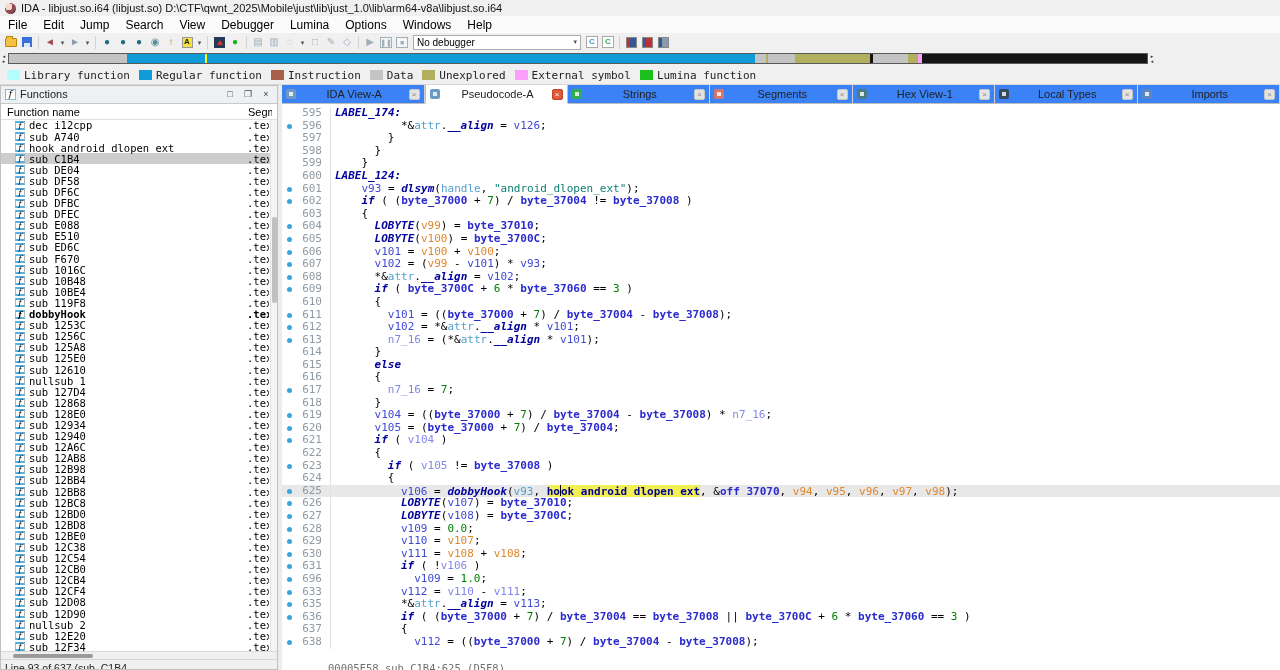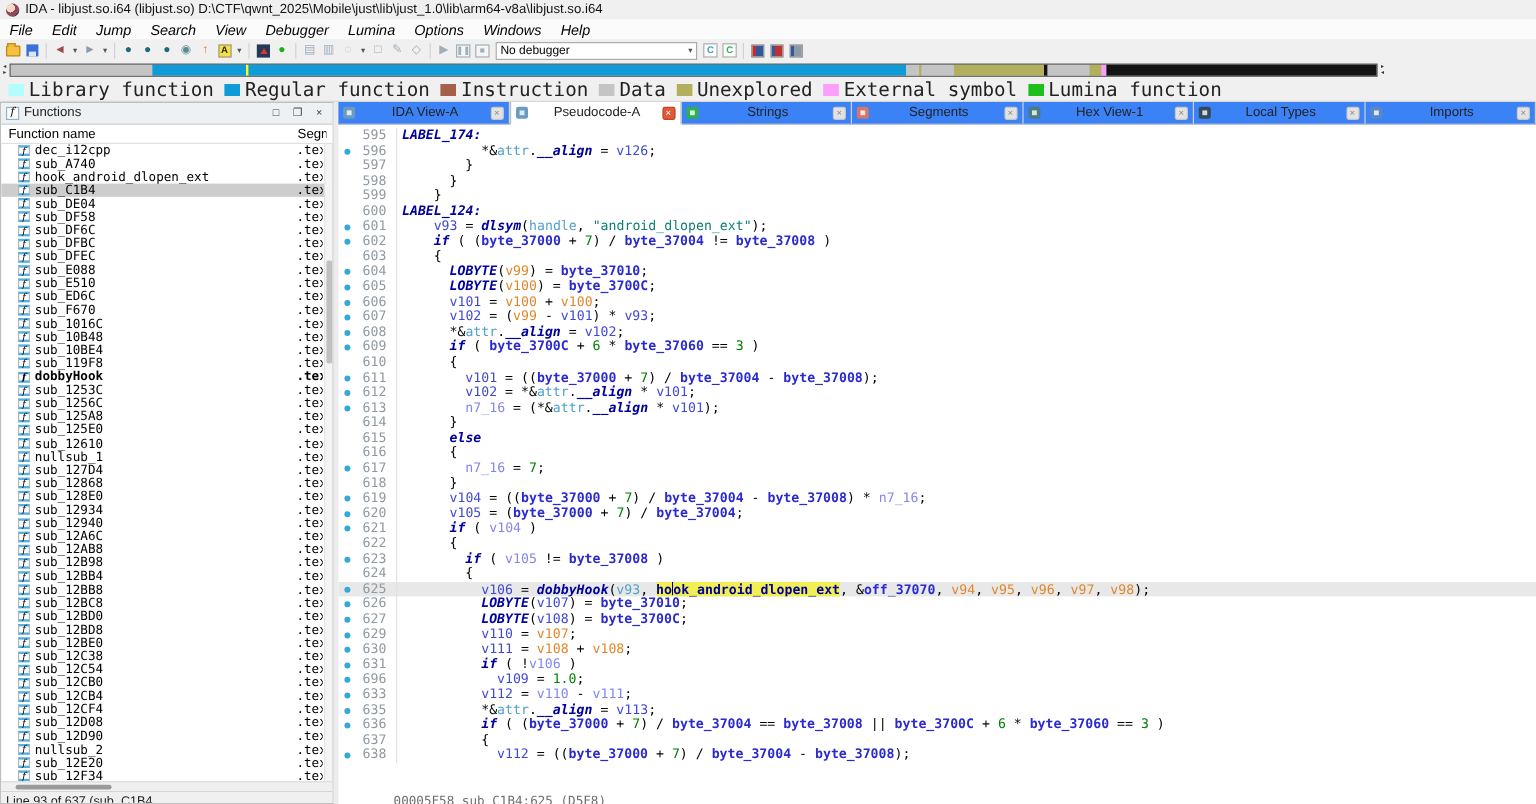--- a/index.html
+++ b/index.html
@@ -8,21 +8,21 @@
   .mono { font-family:"DejaVu Sans Mono", monospace; }
 
   
   .titlebar { height:16px; background:#f0f0f0; display:flex; align-items:center; gap:5px;
               padding-left:5px; font-size:11px; color:#111; }
   .ida-logo { width:11px; height:11px; border-radius:50%;
               background:radial-gradient(circle at 35% 35%, #f7d7c9 0 35%, #8d4a57 36% 70%, #3d2430 71%); }
 
   
   .menubar { height:17px; background:#fbfbfb; display:flex; align-items:center; font-size:12px; color:#000; }
-  .menu-item { padding:0 8px; height:100%; display:flex; align-items:center;font-style:italic; }
+  .menu-item { padding:0 8px; height:100%; display:flex; align-items:center; }
 
   
   .toolbar { height:18px; background:#f0f0f0; display:flex; align-items:center; padding-left:3px; }
   .tbtn { height:16px; min-width:16px; display:flex; align-items:center; justify-content:center;
           font-size:10px; line-height:1; cursor:default; }
   .tbtn.dd { min-width:9px; font-size:7px; color:#555; }
   .tsep { width:0; height:13px; border-left:1px solid #d2d2d2; margin:0 3px; }
   .i-folder { width:12px; height:9px; background:#f5c044; border:1px solid #b8860b; border-radius:1px; position:relative; }
   .i-folder::before { content:""; position:absolute; top:-3px; left:0; width:5px; height:2px;
                       background:#f5c044; border:1px solid #b8860b; border-bottom:none; }
@@ -44,22 +44,22 @@
 
   
   .bandrow { height:15px; background:#f0f0f0; display:flex; align-items:center; }
   .band-arrows { width:8px; display:flex; flex-direction:column; align-items:center; font-size:5px;
                  color:#333; line-height:5px; }
   .band { width:1140px; height:11px; border:1px solid #5a5a5a; display:flex; position:relative; background:#c4c4c4; }
   .band-seg { height:100%; }
   .band-marker { position:absolute; top:0; width:2px; height:100%; background:#fbfb1e; }
 
   
-  .legend { height:18px; background:#f0f0f0; display:flex; align-items:flex-end; gap:9px; padding-left:7px;
-            font-family:"DejaVu Sans Mono", monospace; font-size:16px; color:#222; }
+  .legend { height:18px; background:#f0f0f0; display:flex; align-items:center; gap:9px; padding-left:7px;
+            font-family:"DejaVu Sans Mono", monospace; font-size:11px; color:#222; }
   .legend-item { display:flex; align-items:center; gap:4px; }
   .legend-swatch { width:13px; height:10px; }
 
   
   .main { height:586px; display:flex; border-top:1px solid #d8d8d8; }
 
   
   .fpanel { width:278px; display:flex; flex-direction:column; background:#fff; border:1px solid #c0c0c0; }
   .fpanel-title { height:18px; background:#eef1f4; border-bottom:1px solid #c9c9c9; display:flex;
                   align-items:center; gap:4px; padding:0 4px; font-size:11px; color:#222; }
@@ -609,20 +609,21 @@
         <div class="crow"><span class="cgut"><span class="cdot"></span><span class="cnum">618</span></span><span class="csep"></span><span class="ctext" style="padding-left: 39.6px;"><span class="tok-t">}</span></span></div>
         <div class="crow"><span class="cgut"><span class="cdot"><i></i></span><span class="cnum">619</span></span><span class="csep"></span><span class="ctext" style="padding-left: 39.6px;"><span class="tok-v">v104</span><span class="tok-t"> = ((</span><span class="tok-g">byte_37000</span><span class="tok-t"> + </span><span class="tok-n">7</span><span class="tok-t">) / </span><span class="tok-g">byte_37004</span><span class="tok-t"> - </span><span class="tok-g">byte_37008</span><span class="tok-t">) * </span><span class="tok-p">n7_16</span><span class="tok-t">;</span></span></div>
         <div class="crow"><span class="cgut"><span class="cdot"><i></i></span><span class="cnum">620</span></span><span class="csep"></span><span class="ctext" style="padding-left: 39.6px;"><span class="tok-v">v105</span><span class="tok-t"> = (</span><span class="tok-g">byte_37000</span><span class="tok-t"> + </span><span class="tok-n">7</span><span class="tok-t">) / </span><span class="tok-g">byte_37004</span><span class="tok-t">;</span></span></div>
         <div class="crow"><span class="cgut"><span class="cdot"><i></i></span><span class="cnum">621</span></span><span class="csep"></span><span class="ctext" style="padding-left: 39.6px;"><span class="tok-k">if</span><span class="tok-t"> ( </span><span class="tok-p">v104</span><span class="tok-t"> )</span></span></div>
         <div class="crow"><span class="cgut"><span class="cdot"></span><span class="cnum">622</span></span><span class="csep"></span><span class="ctext" style="padding-left: 39.6px;"><span class="tok-t">{</span></span></div>
         <div class="crow"><span class="cgut"><span class="cdot"><i></i></span><span class="cnum">623</span></span><span class="csep"></span><span class="ctext" style="padding-left: 52.8px;"><span class="tok-k">if</span><span class="tok-t"> ( </span><span class="tok-p">v105</span><span class="tok-t"> != </span><span class="tok-g">byte_37008</span><span class="tok-t"> )</span></span></div>
         <div class="crow"><span class="cgut"><span class="cdot"></span><span class="cnum">624</span></span><span class="csep"></span><span class="ctext" style="padding-left: 52.8px;"><span class="tok-t">{</span></span></div>
         <div class="crow cur"><span class="cgut"><span class="cdot"><i></i></span><span class="cnum">625</span></span><span class="csep"></span><span class="ctext" style="padding-left: 66px;"><span class="tok-v">v106</span><span class="tok-t"> = </span><span class="tok-k">dobbyHook</span><span class="tok-t">(</span><span class="tok-c">v93</span><span class="tok-t">, </span><span class="tok-hl">ho</span><span class="caret"></span><span class="tok-hl">ok_android_dlopen_ext</span><span class="tok-t">, &amp;</span><span class="tok-g">off_37070</span><span class="tok-t">, </span><span class="tok-o">v94</span><span class="tok-t">, </span><span class="tok-o">v95</span><span class="tok-t">, </span><span class="tok-o">v96</span><span class="tok-t">, </span><span class="tok-o">v97</span><span class="tok-t">, </span><span class="tok-o">v98</span><span class="tok-t">);</span></span></div>
         <div class="crow"><span class="cgut"><span class="cdot"><i></i></span><span class="cnum">626</span></span><span class="csep"></span><span class="ctext" style="padding-left: 66px;"><span class="tok-k">LOBYTE</span><span class="tok-t">(</span><span class="tok-v">v107</span><span class="tok-t">) = </span><span class="tok-g">byte_37010</span><span class="tok-t">;</span></span></div>
         <div class="crow"><span class="cgut"><span class="cdot"><i></i></span><span class="cnum">627</span></span><span class="csep"></span><span class="ctext" style="padding-left: 66px;"><span class="tok-k">LOBYTE</span><span class="tok-t">(</span><span class="tok-v">v108</span><span class="tok-t">) = </span><span class="tok-g">byte_3700C</span><span class="tok-t">;</span></span></div>
+        <div class="crow"><span class="cgut"><span class="cdot"><i></i></span><span class="cnum">628</span></span><span class="csep"></span><span class="ctext" style="padding-left: 66px;"><span class="tok-v">v109</span><span class="tok-t"> = </span><span class="tok-n">0.0</span><span class="tok-t">;</span></span></div>
         <div class="crow"><span class="cgut"><span class="cdot"><i></i></span><span class="cnum">629</span></span><span class="csep"></span><span class="ctext" style="padding-left: 66px;"><span class="tok-v">v110</span><span class="tok-t"> = </span><span class="tok-o">v107</span><span class="tok-t">;</span></span></div>
         <div class="crow"><span class="cgut"><span class="cdot"><i></i></span><span class="cnum">630</span></span><span class="csep"></span><span class="ctext" style="padding-left: 66px;"><span class="tok-v">v111</span><span class="tok-t"> = </span><span class="tok-o">v108</span><span class="tok-t"> + </span><span class="tok-o">v108</span><span class="tok-t">;</span></span></div>
         <div class="crow"><span class="cgut"><span class="cdot"><i></i></span><span class="cnum">631</span></span><span class="csep"></span><span class="ctext" style="padding-left: 66px;"><span class="tok-k">if</span><span class="tok-t"> ( !</span><span class="tok-p">v106</span><span class="tok-t"> )</span></span></div>
         <div class="crow"><span class="cgut"><span class="cdot"><i></i></span><span class="cnum">696</span></span><span class="csep"></span><span class="ctext" style="padding-left: 79.2px;"><span class="tok-v">v109</span><span class="tok-t"> = </span><span class="tok-n">1.0</span><span class="tok-t">;</span></span></div>
         <div class="crow"><span class="cgut"><span class="cdot"><i></i></span><span class="cnum">633</span></span><span class="csep"></span><span class="ctext" style="padding-left: 66px;"><span class="tok-v">v112</span><span class="tok-t"> = </span><span class="tok-p">v110</span><span class="tok-t"> - </span><span class="tok-p">v111</span><span class="tok-t">;</span></span></div>
         <div class="crow"><span class="cgut"><span class="cdot"><i></i></span><span class="cnum">635</span></span><span class="csep"></span><span class="ctext" style="padding-left: 66px;"><span class="tok-t">*&amp;</span><span class="tok-c">attr</span><span class="tok-t">.</span><span class="tok-k">__align</span><span class="tok-t"> = </span><span class="tok-v">v113</span><span class="tok-t">;</span></span></div>
         <div class="crow"><span class="cgut"><span class="cdot"><i></i></span><span class="cnum">636</span></span><span class="csep"></span><span class="ctext" style="padding-left: 66px;"><span class="tok-k">if</span><span class="tok-t"> ( (</span><span class="tok-g">byte_37000</span><span class="tok-t"> + </span><span class="tok-n">7</span><span class="tok-t">) / </span><span class="tok-g">byte_37004</span><span class="tok-t"> == </span><span class="tok-g">byte_37008</span><span class="tok-t"> || </span><span class="tok-g">byte_3700C</span><span class="tok-t"> + </span><span class="tok-n">6</span><span class="tok-t"> * </span><span class="tok-g">byte_37060</span><span class="tok-t"> == </span><span class="tok-n">3</span><span class="tok-t"> )</span></span></div>
         <div class="crow"><span class="cgut"><span class="cdot"></span><span class="cnum">637</span></span><span class="csep"></span><span class="ctext" style="padding-left: 66px;"><span class="tok-t">{</span></span></div>
         <div class="crow"><span class="cgut"><span class="cdot"><i></i></span><span class="cnum">638</span></span><span class="csep"></span><span class="ctext" style="padding-left: 79.2px;"><span class="tok-v">v112</span><span class="tok-t"> = ((</span><span class="tok-g">byte_37000</span><span class="tok-t"> + </span><span class="tok-n">7</span><span class="tok-t">) / </span><span class="tok-g">byte_37004</span><span class="tok-t"> - </span><span class="tok-g">byte_37008</span><span class="tok-t">);</span></span></div>
         <div class="code-status mono">00005F58  sub_C1B4:625 (D5F8)</div>

